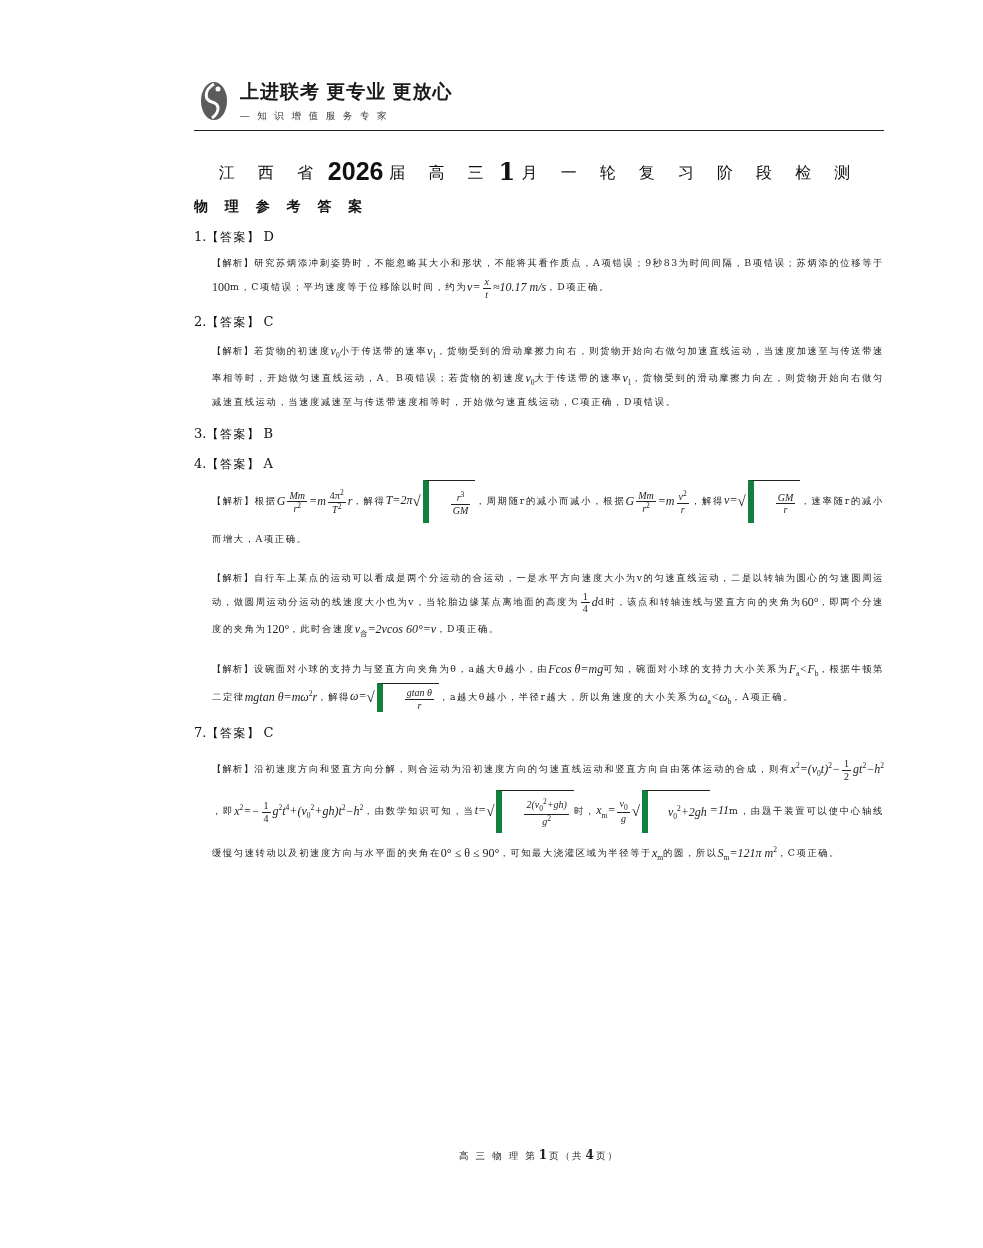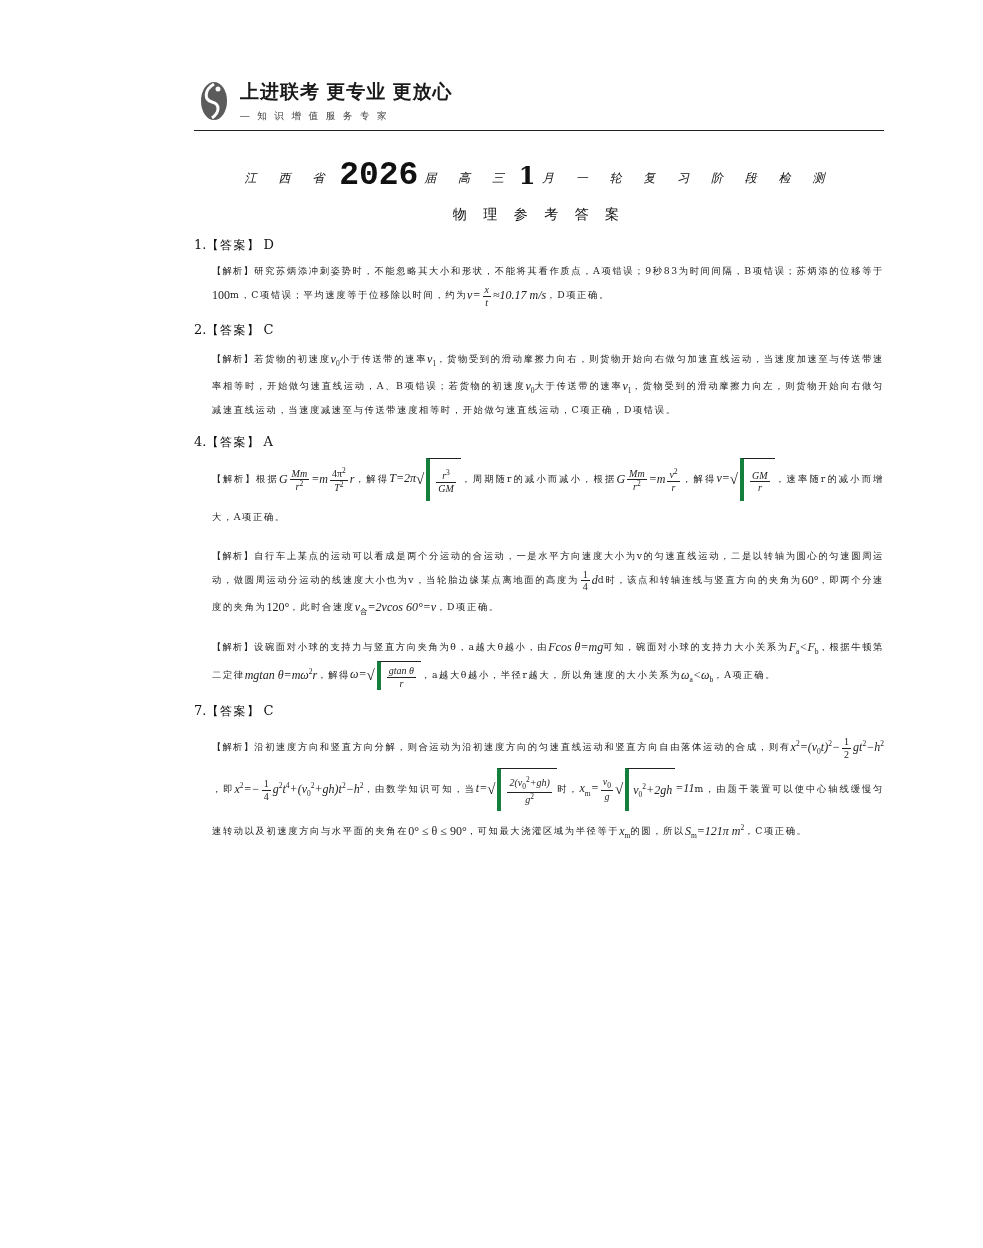--- a/index.html
+++ b/index.html
@@ -69,41 +69,40 @@
   
   .doc-title {
     text-align: center;
     margin-top: 26px;
     font-size: 17px;
     letter-spacing: 0.5px;
     white-space: nowrap;
   }
   .doc-title .cn {
     letter-spacing: 9px;
-    font-size: 12px;
-    font-style: italic;
+    font-size: 16px;
   }
   .doc-title .year {
-    font-family: Liberation Mono, monospace;
-    font-size: 33px;
+    font-family: Liberation Sans, sans-serif;
+    font-size: 25px;
     font-weight: bold;
     letter-spacing: 0;
     vertical-align: -2px;
   }
   .doc-title .mon {
     font-size: 24px;
     font-weight: bold;
     vertical-align: -2px;
   }
   .doc-subtitle {
-    text-align: center;
+    text-align: left;
     margin-top: 12px;
     font-size: 14px;
     letter-spacing: 6px;
-    font-weight: normal;
+    font-weight: bold;
   }
   
   .qa-block {
     margin-top: 13px;
   }
   .qa-head {
     font-size: 12.5px;
   }
   .qa-head .num {
     font-family: "DejaVu Serif", serif;
@@ -147,22 +146,22 @@
     font-size: 10px;
     line-height: 1.15;
     margin: 0 2px;
   }
   .frac .nu { display: block; padding: 0 2px; }
   .frac .de { display: block; border-top: 1px solid #222; padding: 0 2px; }
   .sqrt {
     display: inline-block;
     vertical-align: middle;
     border-top: 1px solid #222;
-    border-left: 4px solid #15803d;
-    padding: 1px 3px 0 4px;
+    border-left: 6px solid #15803d;
+    padding: 1px 3px 0 20px;
     margin-left: 2px;
   }
   .sqrt-sign {
     display: inline-block;
     vertical-align: middle;
     font-size: 15px;
     line-height: 1;
   }
   sup { font-size: 7.5px; vertical-align: super; font-style: normal;}
   sub { font-size: 7.5px; vertical-align: sub; font-style: normal;}
@@ -229,20 +228,23 @@
     <div class="qa-block">
       <div class="qa-head">
         <span class="num">2.</span><span class="brk">【答案】</span><span class="ans">C</span>
       </div>
       <div class="qa-body">
         <span class="tag">【解析】</span><span>若货物的初速度</span><span class="math">v<sub>0</sub></span><span>小于传送带的速率</span><span class="math">v<sub>1</sub></span><span>，货物受到的滑动摩擦力向右，则货物开始向右做匀加速直线运动，当速度加速至与传送带速率相等时，开始做匀速直线运动，A、B项错误；若货物的初速度</span><span class="math">v<sub>0</sub></span><span>大于传送带的速率</span><span class="math">v<sub>1</sub></span><span>，货物受到的滑动摩擦力向左，则货物开始向右做匀减速直线运动，当速度减速至与传送带速度相等时，开始做匀速直线运动，C项正确，D项错误。</span>
       </div>
     </div>
 
     <div class="qa-block">
+      <div class="qa-head">
+        <span class="num">3.</span><span class="brk">【答案】</span><span class="ans">B</span>
+      </div>
     </div>
 
     <div class="qa-block">
       <div class="qa-head">
         <span class="num">4.</span><span class="brk">【答案】</span><span class="ans">A</span>
       </div>
       <div class="qa-body bigline">
         <span class="tag">【解析】</span><span>根据</span><span class="math">G<span class="frac"><span class="nu">Mm</span><span class="de">r<sup>2</sup></span></span>=m<span class="frac"><span class="nu" style="font-style:normal">4π<sup>2</sup></span><span class="de">T<sup>2</sup></span></span>r</span><span>，解得</span><span class="math">T=2π<span class="sqrt-sign">√</span><span class="sqrt"><span class="frac"><span class="nu">r<sup>3</sup></span><span class="de">GM</span></span></span></span><span>，周期随r的减小而减小，根据</span><span class="math">G<span class="frac"><span class="nu">Mm</span><span class="de">r<sup>2</sup></span></span>=m<span class="frac"><span class="nu">v<sup>2</sup></span><span class="de">r</span></span></span><span>，解得</span><span class="math">v=<span class="sqrt-sign">√</span><span class="sqrt"><span class="frac"><span class="nu">GM</span><span class="de">r</span></span></span></span><span>，速率随r的减小而增大，A项正确。</span>
       </div>
     </div>
@@ -263,14 +265,18 @@
       <div class="qa-head">
         <span class="num">7.</span><span class="brk">【答案】</span><span class="ans">C</span>
       </div>
       <div class="qa-body bigline">
         <span class="tag">【解析】</span><span>沿初速度方向和竖直方向分解，则合运动为沿初速度方向的匀速直线运动和竖直方向自由落体运动的合成，则有</span><span class="math">x<sup>2</sup>=(v<sub>0</sub>t)<sup>2</sup>−<span class="frac"><span class="nu" style="font-style:normal">1</span><span class="de" style="font-style:normal">2</span></span>gt<sup>2</sup>−h<sup>2</sup></span><span>，即</span><span class="math">x<sup>2</sup>=−<span class="frac"><span class="nu" style="font-style:normal">1</span><span class="de" style="font-style:normal">4</span></span>g<sup>2</sup>t<sup>4</sup>+(v<sub>0</sub><sup>2</sup>+gh)t<sup>2</sup>−h<sup>2</sup></span><span>，由数学知识可知，当</span><span class="math">t=<span class="sqrt-sign">√</span><span class="sqrt"><span class="frac"><span class="nu">2(v<sub>0</sub><sup>2</sup>+gh)</span><span class="de">g<sup>2</sup></span></span></span></span><span>时，</span><span class="math">x<sub>m</sub>=<span class="frac"><span class="nu">v<sub>0</sub></span><span class="de">g</span></span><span class="sqrt-sign">√</span><span class="sqrt">v<sub>0</sub><sup>2</sup>+2gh</span>=11</span><span>m，由题干装置可以使中心轴线缓慢匀速转动以及初速度方向与水平面的夹角在</span><span class="math up">0° ≤ θ ≤ 90°</span><span>，可知最大浇灌区域为半径等于</span><span class="math">x<sub>m</sub></span><span>的圆，所以</span><span class="math">S<sub>m</sub>=121π m<sup>2</sup></span><span>，C项正确。</span>
       </div>
     </div>
 
   </div>
 
+  <div class="footer">
+    <span>高 三 物 理</span>
+    <span>第</span><span class="big">1</span><span>页（共</span><span class="big">4</span><span>页）</span>
+  </div>
 
 </div>
 
 </body></html>

